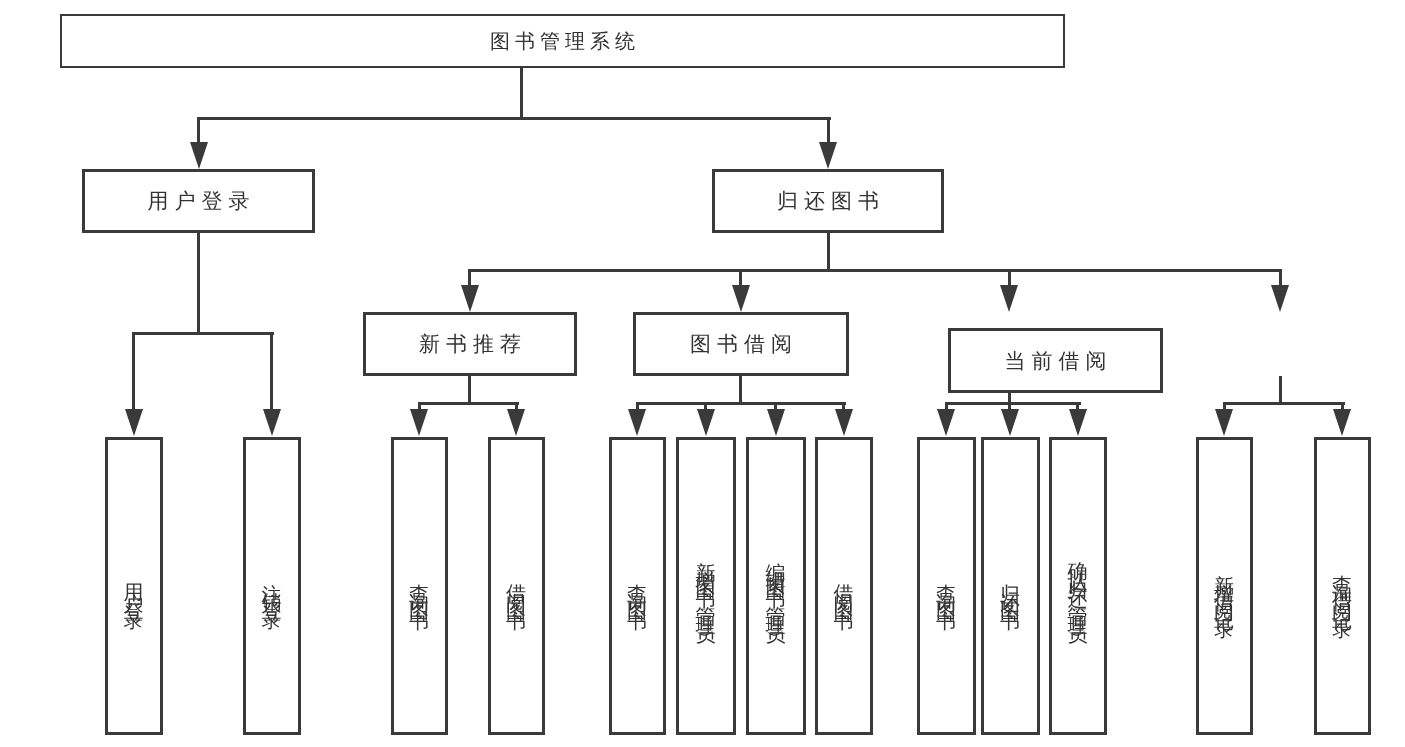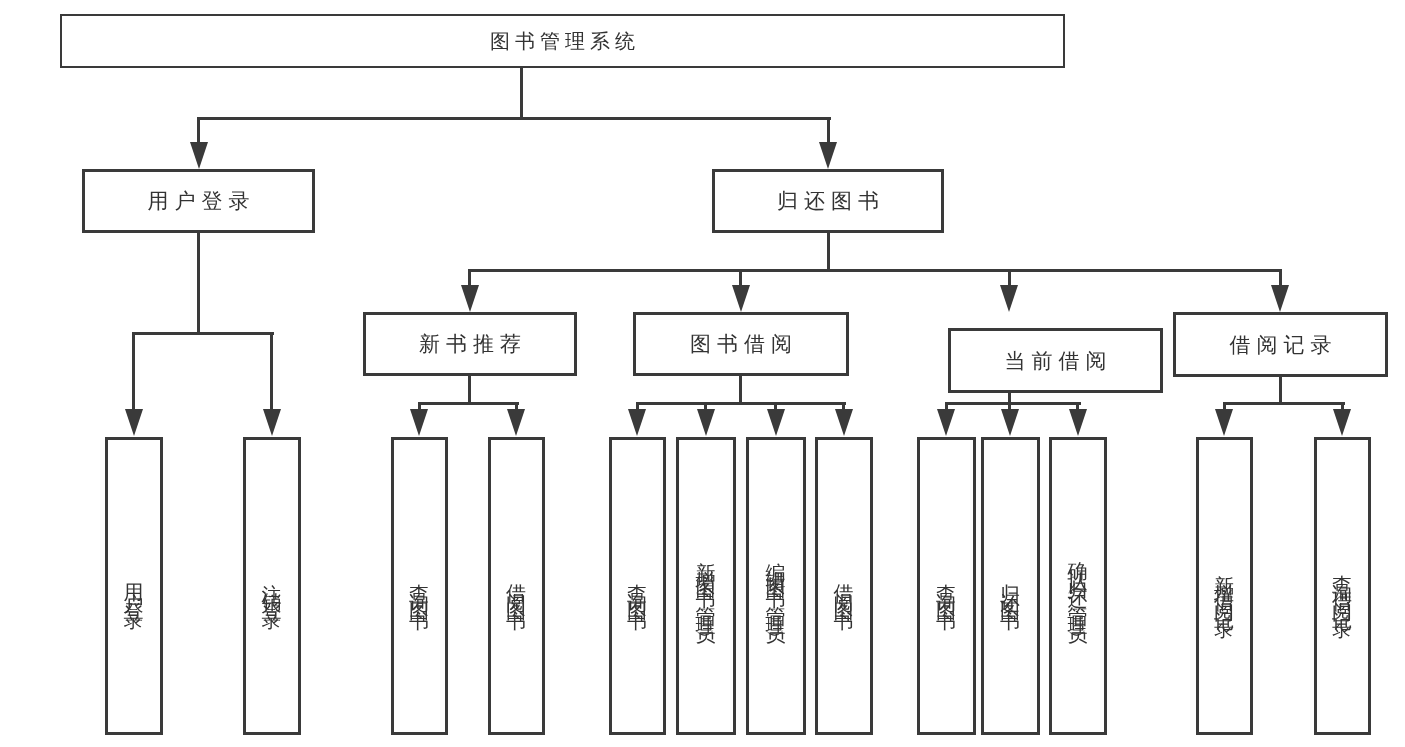--- a/index.html
+++ b/index.html
@@ -65,21 +65,20 @@
   <div class="line" style="left:1008px;top:269px;width:3px;height:20px;"></div>
   <div class="line" style="left:1279px;top:269px;width:3px;height:20px;"></div>
   <div class="arrow" style="left:461px;top:285px;"></div>
   <div class="arrow" style="left:732px;top:285px;"></div>
   <div class="arrow" style="left:1000px;top:285px;"></div>
   <div class="arrow" style="left:1271px;top:285px;"></div>
 
   <div class="box hbox" style="left:363px;top:312px;width:214px;height:64px;">新书推荐</div>
   <div class="box hbox" style="left:633px;top:312px;width:216px;height:64px;">图书借阅</div>
   <div class="box hbox" style="left:948px;top:312px;width:215px;height:65px;margin-top:16px;">当前借阅</div>
-  <div class="box hbox" style="left:1173px;top:312px;width:215px;height:65px;">借阅记录</div>
 
   <div class="line" style="left:468px;top:375px;width:3px;height:30px;"></div>
   <div class="line" style="left:418px;top:402px;width:101px;height:3px;"></div>
   <div class="line" style="left:418px;top:402px;width:3px;height:10px;"></div>
   <div class="line" style="left:515px;top:402px;width:3px;height:10px;"></div>
   <div class="arrow" style="left:410px;top:409px;"></div>
   <div class="arrow" style="left:507px;top:409px;"></div>
 
   <div class="line" style="left:739px;top:375px;width:3px;height:30px;"></div>
   <div class="line" style="left:636px;top:402px;width:210px;height:3px;"></div>

